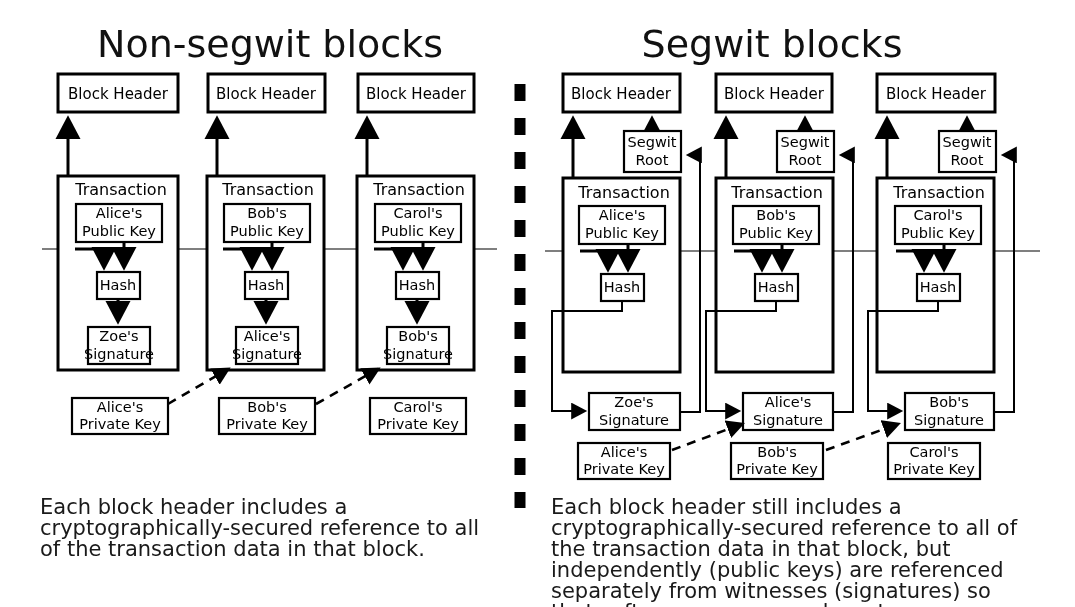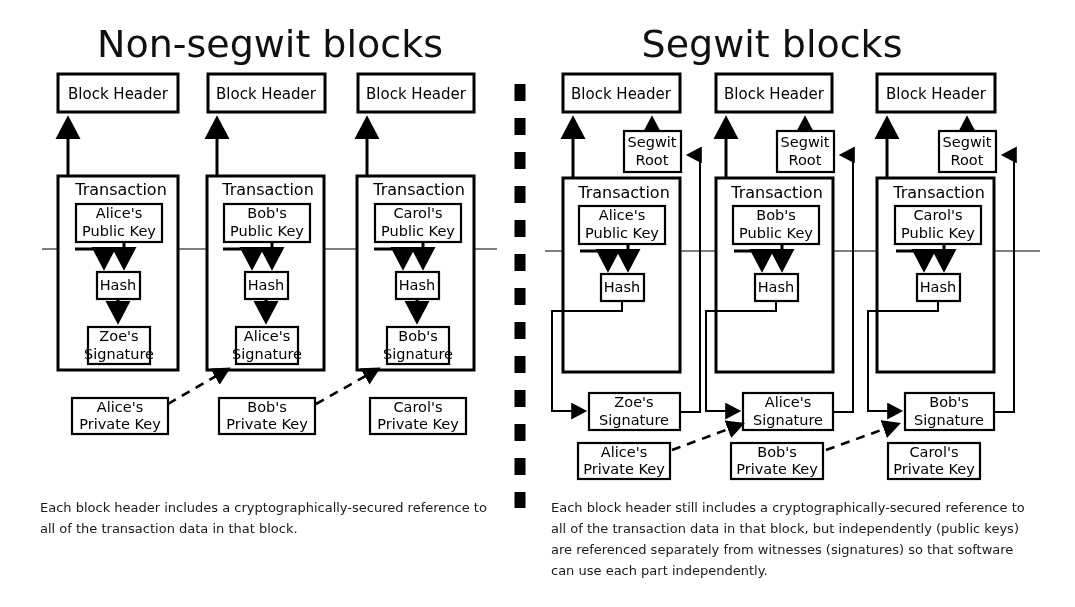--- a/index.html
+++ b/index.html
@@ -11,21 +11,21 @@
   .bx{fill:#fff;stroke:#000;stroke-width:3;}
   .bxthin{fill:#fff;stroke:#000;stroke-width:2.2;}
   .lbl{font-size:14.5px;fill:#000;text-anchor:middle;dominant-baseline:middle;}
   .lbl-hdr{font-size:15px;fill:#000;text-anchor:middle;dominant-baseline:middle;}
   .lbl-tx{font-size:16px;fill:#000;text-anchor:middle;dominant-baseline:middle;}
   .ln{stroke:#000;stroke-width:3;fill:none;}
   .ln2{stroke:#000;stroke-width:2;fill:none;}
   .lnthin{stroke:#555;stroke-width:1.6;fill:none;}
   .dsh{stroke:#000;stroke-width:2.6;fill:none;stroke-dasharray:9 7;}
   .divider{stroke:#000;stroke-width:11;fill:none;stroke-dasharray:17 17;}
-  .cap{font-size:13px;line-height:21px;color:#1a1a1a;position:absolute;}
+  .cap{font-size:21px;line-height:21px;color:#1a1a1a;position:absolute;}
 </style>
 </head>
 <body>
 
 <div id="stage">
 
   <svg viewBox="0 0 1075 607" xmlns="http://www.w3.org/2000/svg">
     <defs>
       <marker id="ah" markerWidth="9" markerHeight="9" refX="6.4" refY="4.2" orient="auto">
         <path d="M0,0 L8,4.2 L0,8.4 Z" fill="#000"></path>

